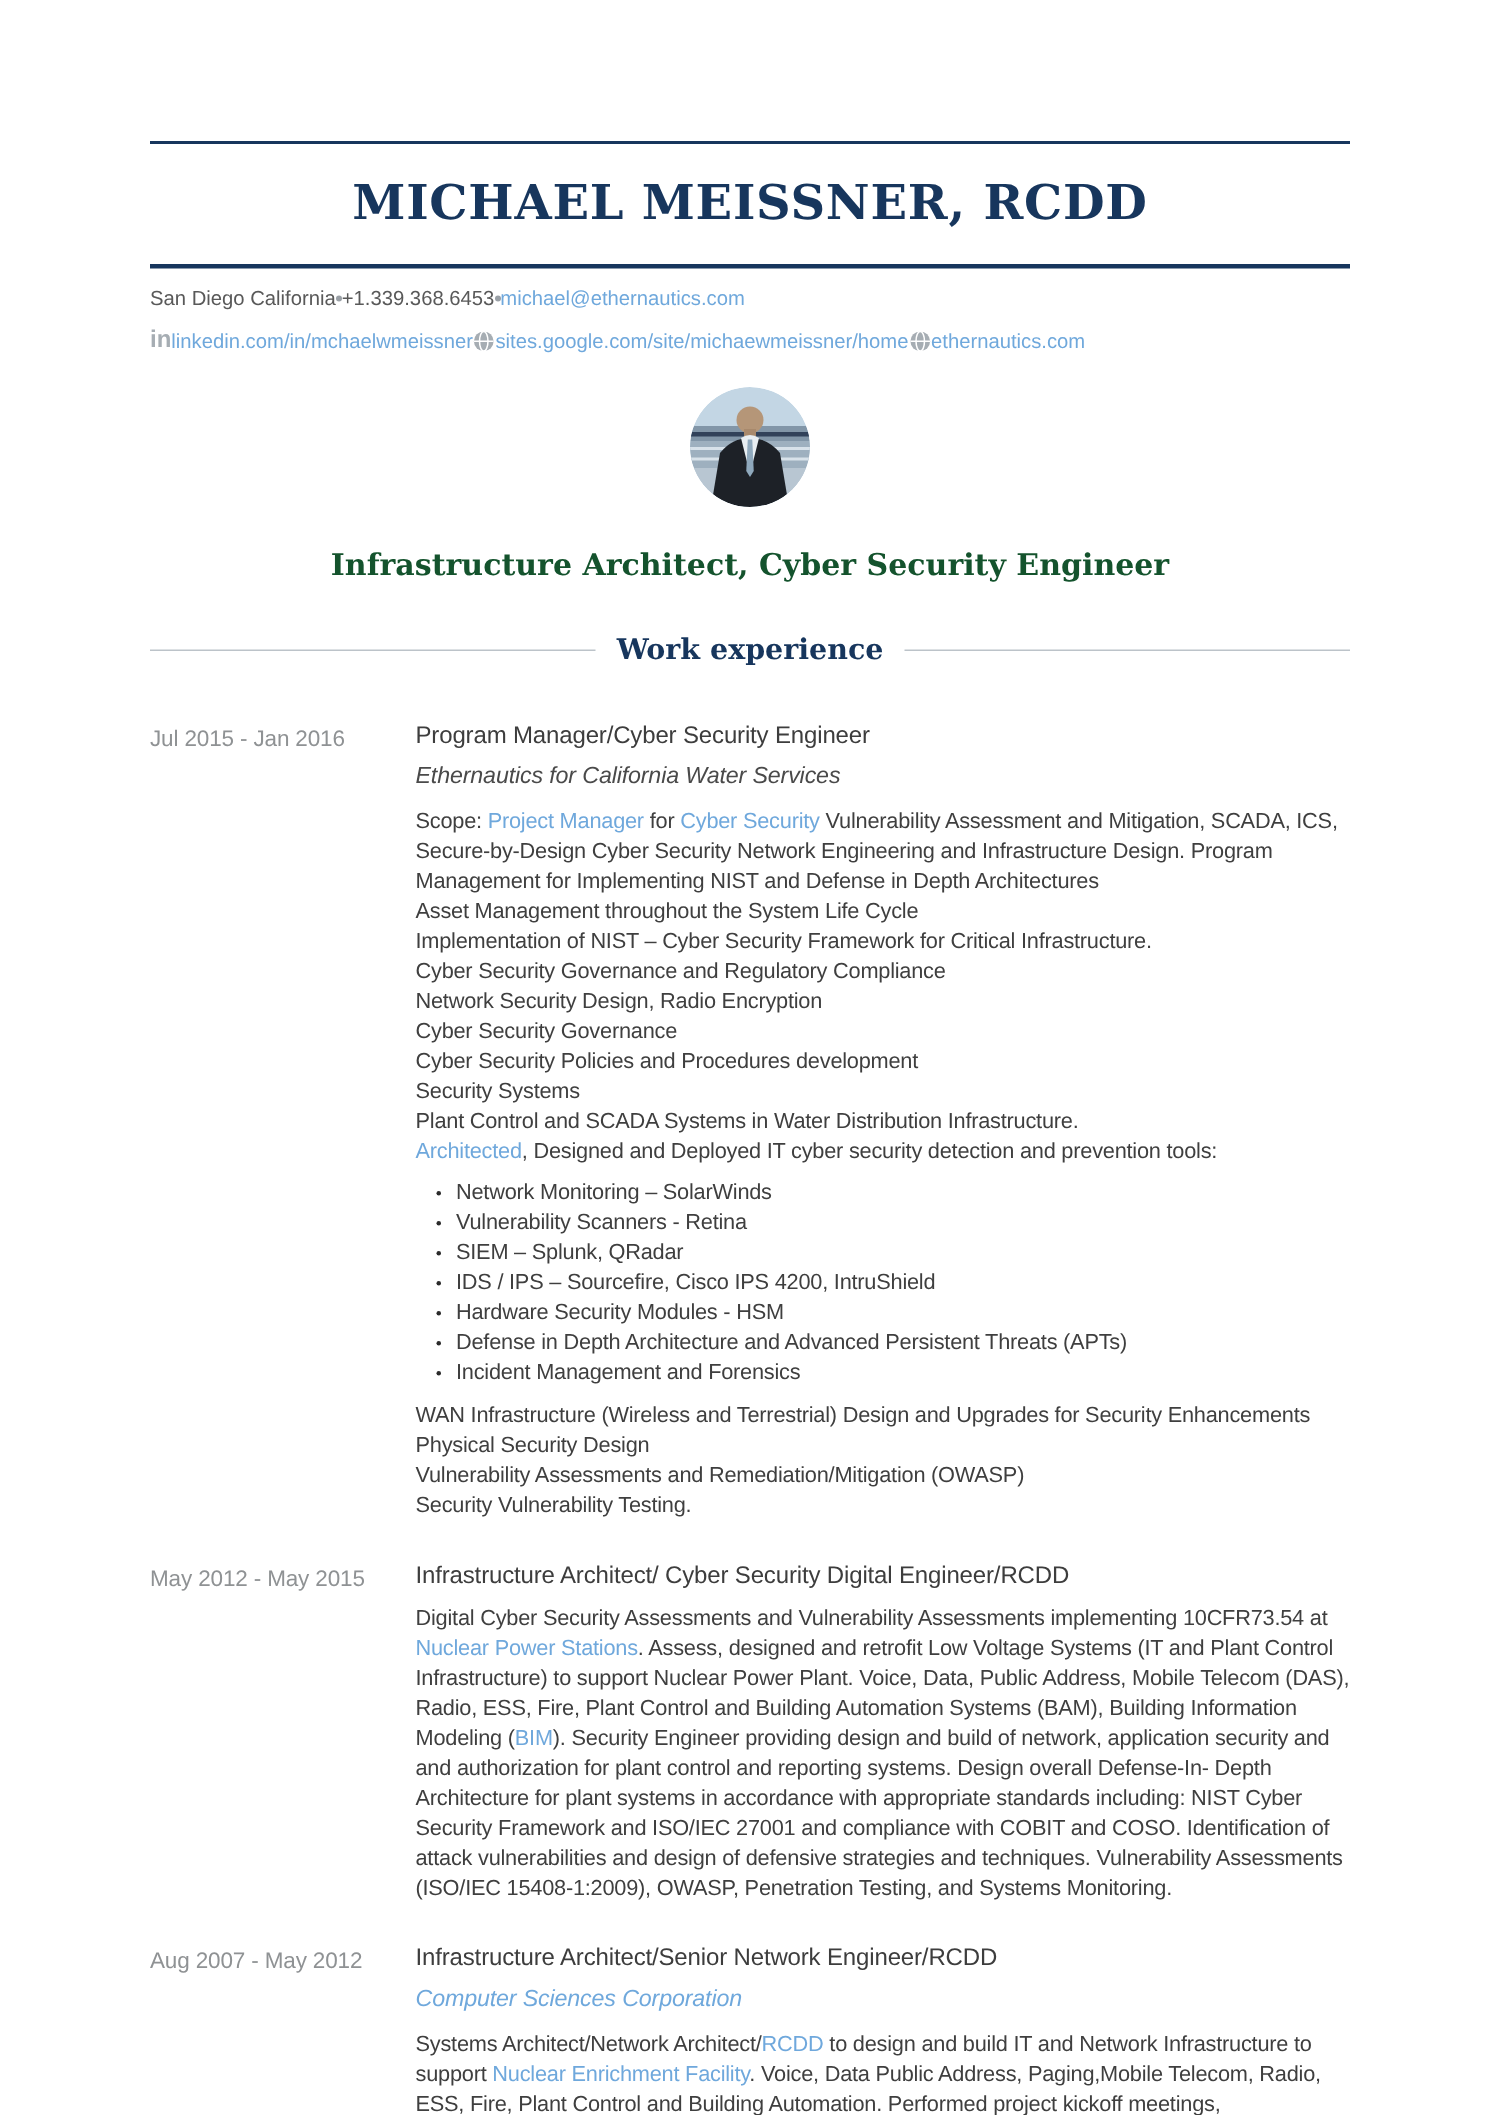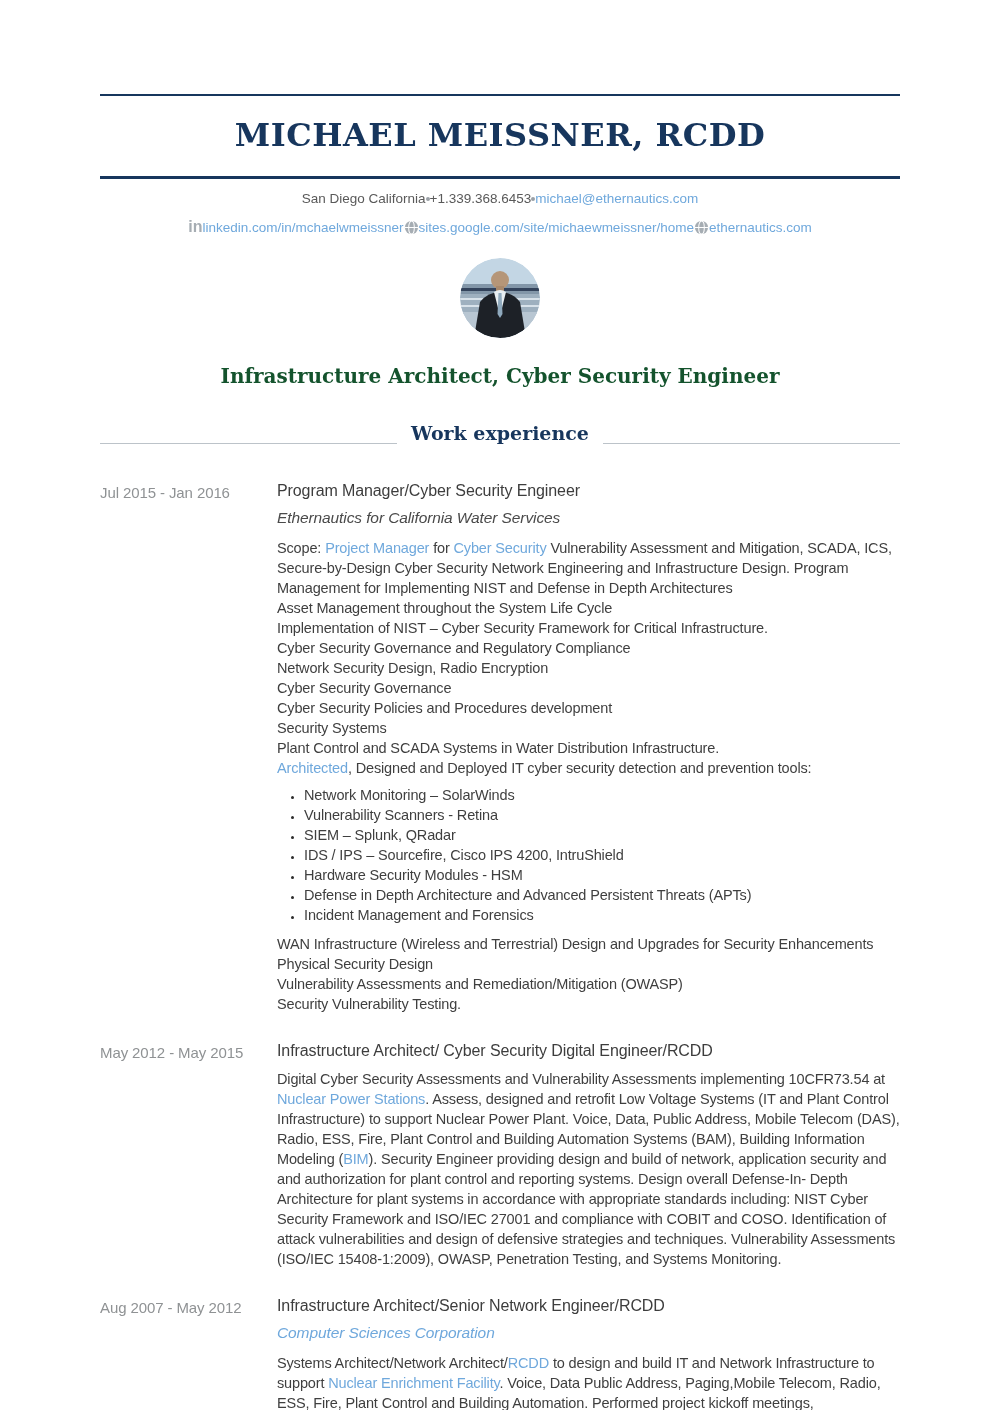--- a/index.html
+++ b/index.html
@@ -18,21 +18,21 @@
   h1.name {
     font-family: "DejaVu Serif", "Liberation Serif", serif;
     font-size: 32px; font-weight: 700;
     color: #17365d; text-align: center;
     margin: 20px 0 22px 0; letter-spacing: 0.5px;
   }
 
   .contact-line {
     text-align: center; color: #595959; font-size: 13.5px;
     margin-top: 12px;
-    display: flex; justify-content: center; align-items: center; gap: 0;
+    display: flex; justify-content: flex-start; align-items: center; gap: 0;
   }
   .contact-line .sep-dot {
     width: 4px; height: 4px; border-radius: 50%;
     background: #9aa0a6; display: inline-block;
   }
   a.link { color: #6fa8dc; text-decoration: none; }
   .icon-gray { color: #a6adb3; fill: #a6adb3; display: inline-flex; align-items: center; }
   .li-icon { font-weight: 700; font-size: 16px; color: #a6adb3; }
 
   .avatar {
@@ -40,21 +40,21 @@
     margin: 22px auto 0 auto; overflow: hidden; display: block;
   }
 
   .subtitle {
     font-family: "DejaVu Serif", "Liberation Serif", serif;
     font-size: 20px; font-weight: 700; color: #14532d;
     text-align: center; margin-top: 26px;
   }
 
   .section-heading {
-    display: flex; align-items: flex-end; gap: 14px;
+    display: flex; align-items: center; gap: 14px;
     margin-top: 34px; margin-bottom: 38px;
   }
   .section-heading .hline { flex: 1; border-top: 1px solid #bcc3c9; }
   .section-heading .stitle {
     font-family: "DejaVu Serif", "Liberation Serif", serif;
     font-size: 19px; font-weight: 700; color: #17365d; white-space: nowrap;
   }
 
   .job { display: grid; grid-template-columns: 177px 1fr; margin-bottom: 28px; }
   .job-dates { color: #8f9294; font-size: 15px; padding-top: 2px; letter-spacing: -0.1px; }

